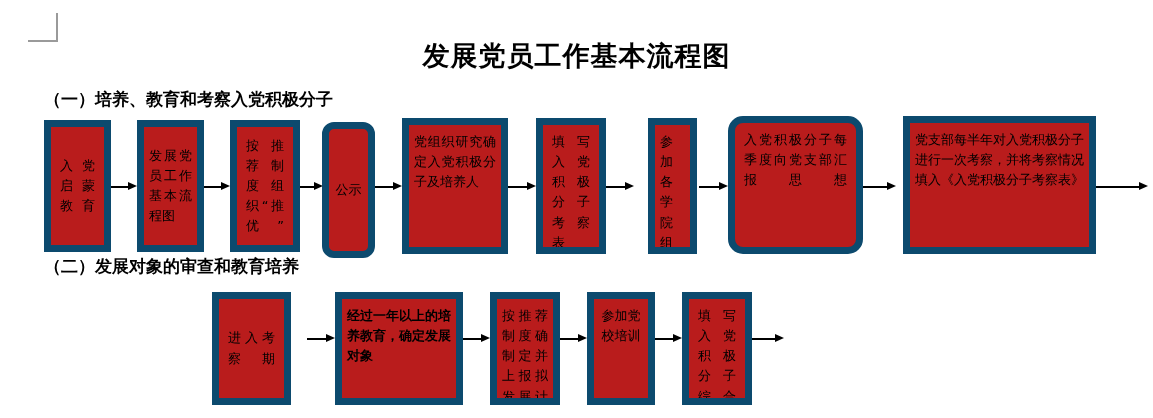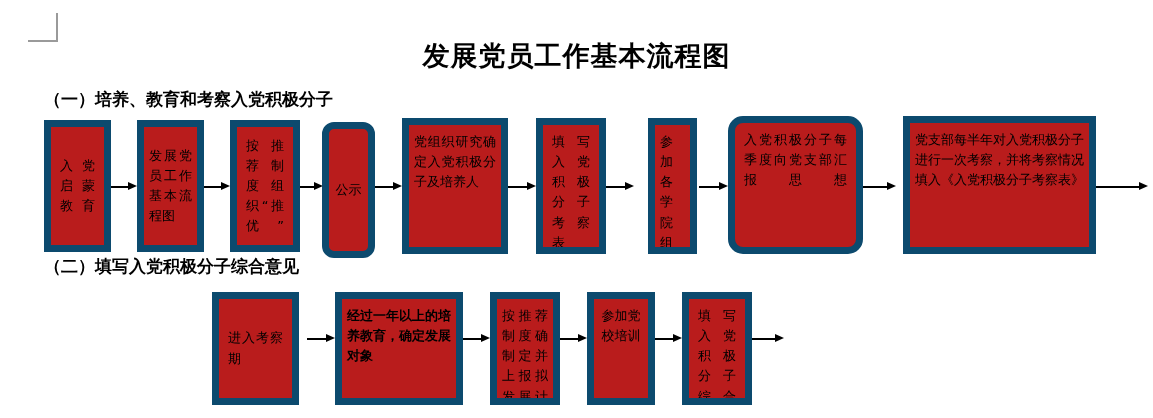--- a/index.html
+++ b/index.html
@@ -201,23 +201,23 @@
 
   <div class="flow-box" style="left:903px; top:116px; width:193px; height:138px;">
     <span class="box-text">党支部每半年对入党积极分子进行一次考察，并将考察情况填入《入党积极分子考察表》</span>
   </div>
 
   <div class="arrow" style="left:1096px; top:182px; width:52px;">
     <span class="shaft" style="width:44px;"></span>
       <span class="head" style="left:43px;"></span>
   </div>
 
-  <div class="section-heading" id="heading-2">（二）填写入党积极分子综合意见</div>
-
-  <div class="flow-box spread mid-text" style="left:212px; top:292px; width:87px; height:113px;">
+  <div class="section-heading" id="heading-2">（二）发展对象的审查和教育培养</div>
+
+  <div class="flow-box spread mid-text" style="left:212px; top:292px; width:79px; height:113px;">
     <span class="box-text">进入考察期</span>
   </div>
 
   <div class="arrow" style="left:307px; top:334px; width:28px;">
     <span class="shaft" style="width:20px;"></span>
       <span class="head" style="left:19px;"></span>
   </div>
 
   <div class="flow-box" style="left:335px; top:292px; width:128px; height:113px;font-weight:bold;">
     <span class="box-text">经过一年以上的培养教育，确定发展对象</span>

